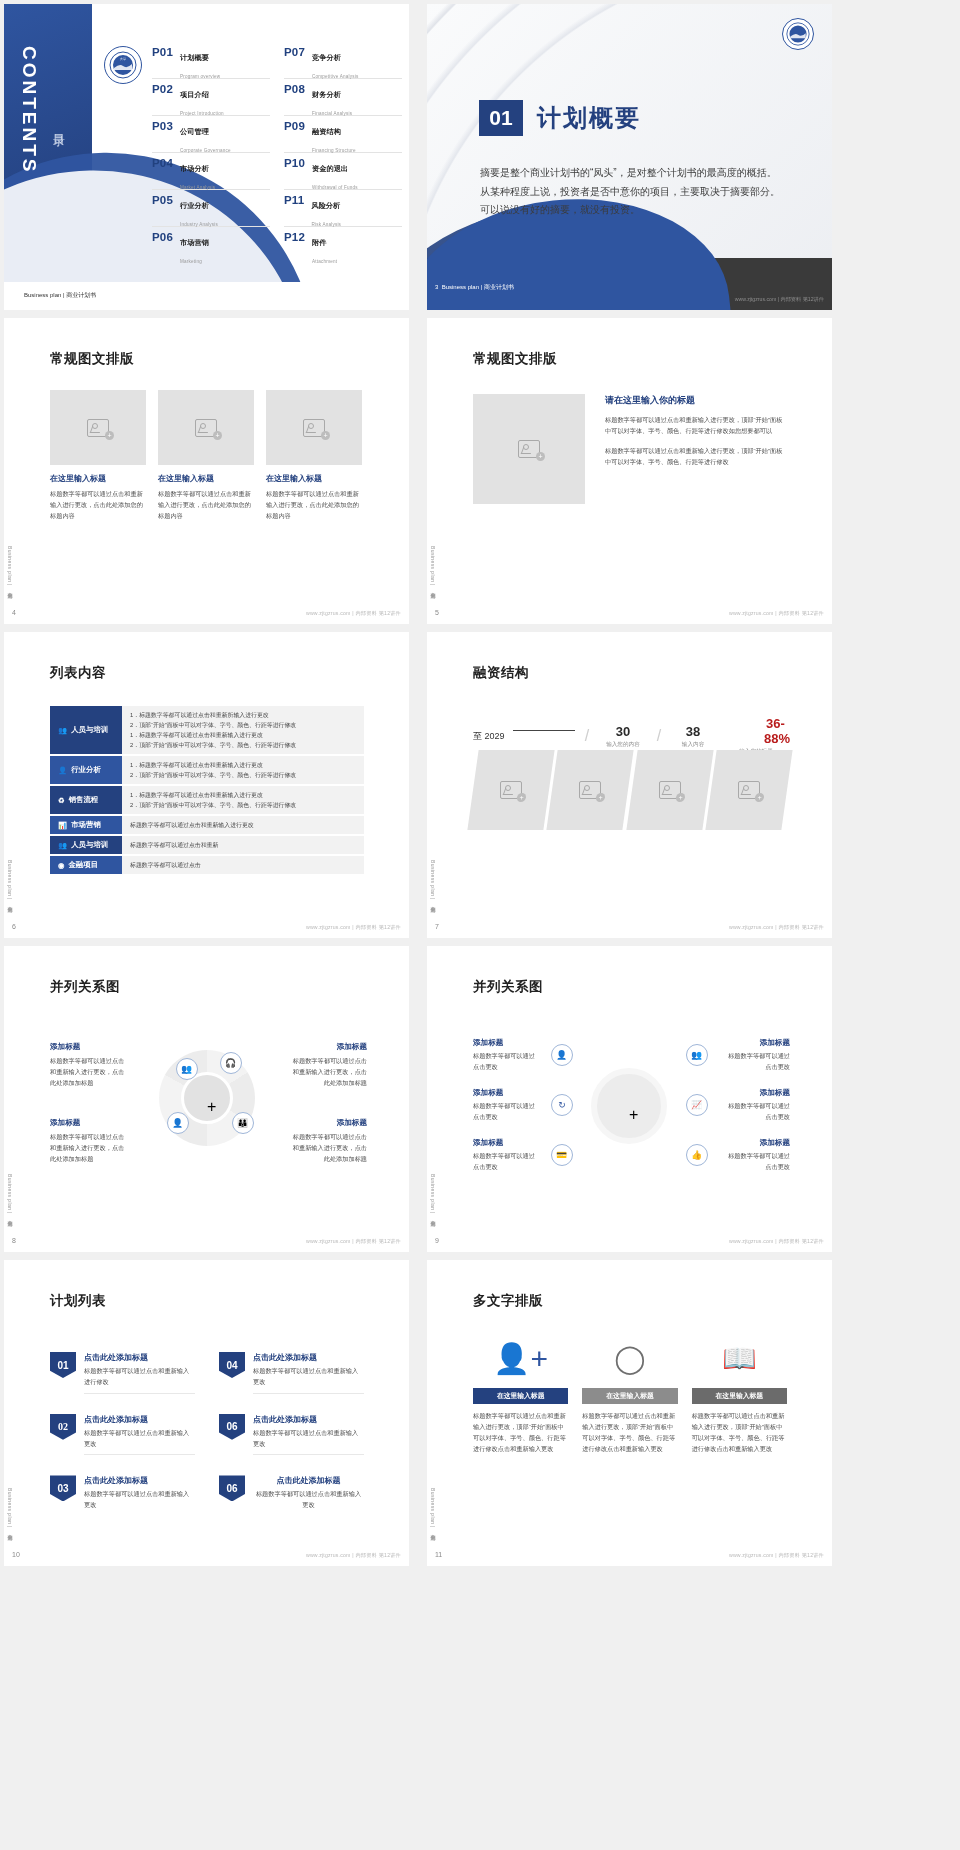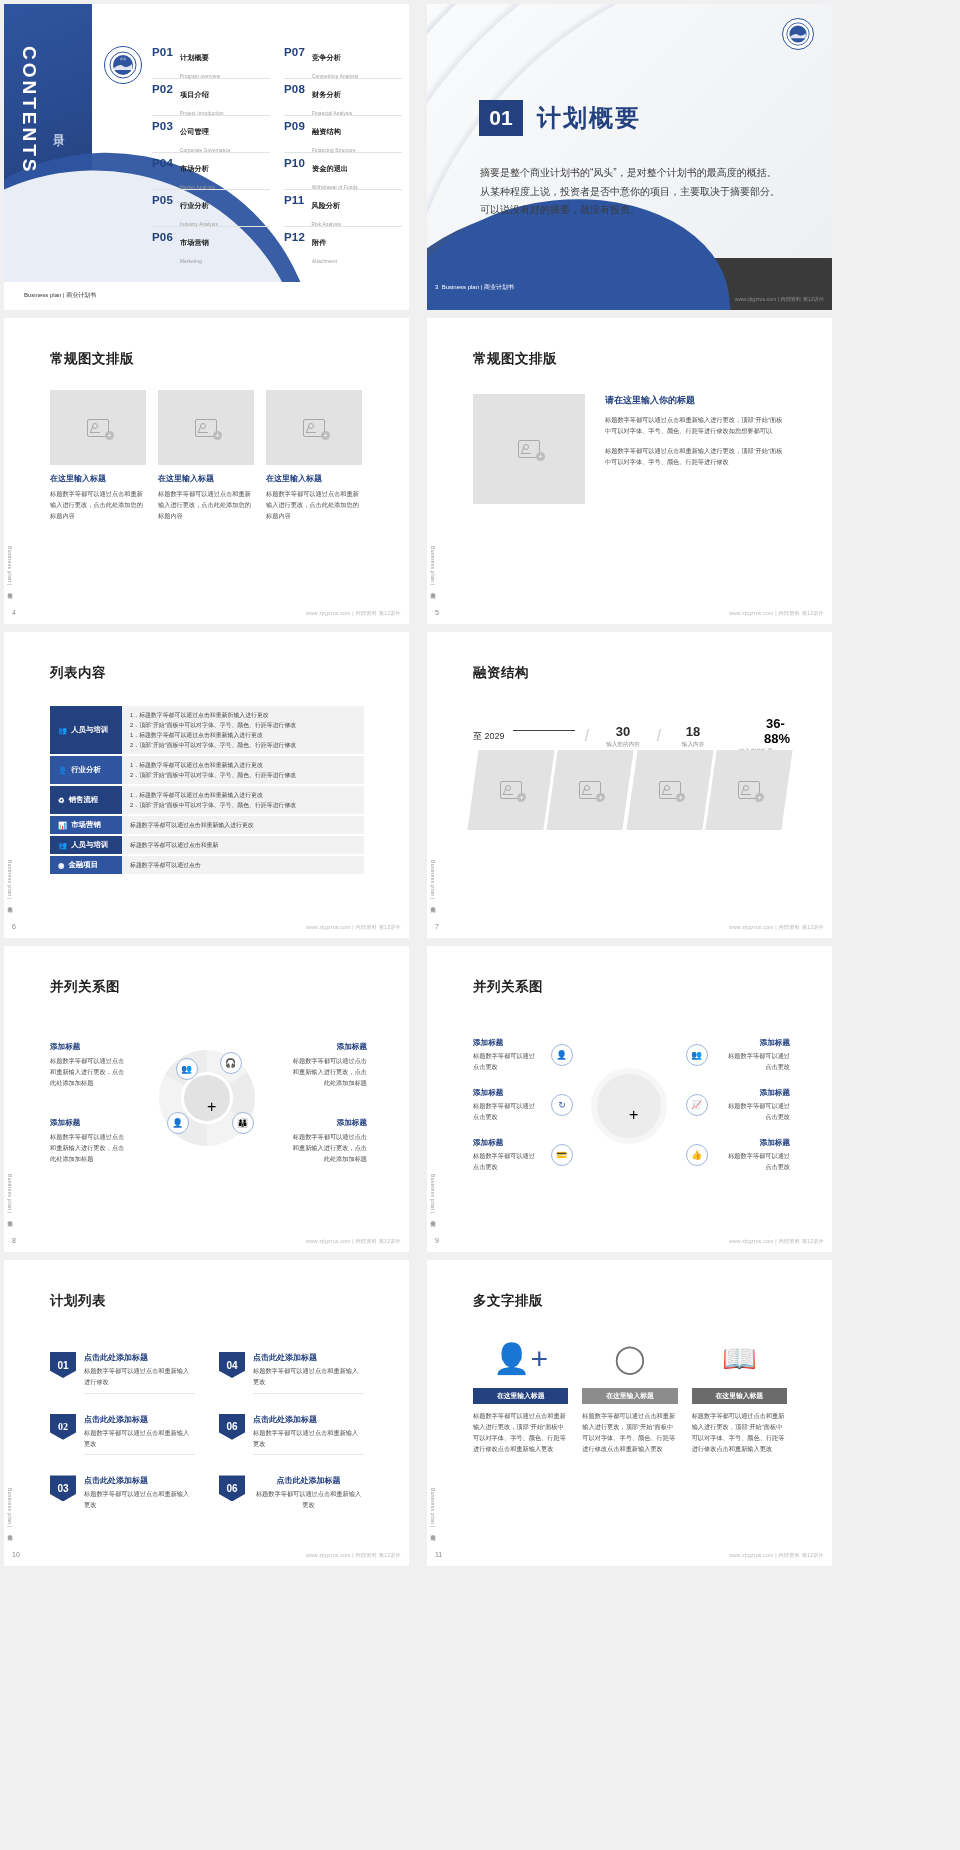--- a/index.html
+++ b/index.html
@@ -161,21 +161,21 @@
   .lrow { display:flex; align-items:stretch; margin-bottom:2px;}
   .ltag {
     width:72px; background:#24417f; color:#fff; font-size:7.4px; font-weight:700;
     display:flex; align-items:center; gap:4px; padding-left:8px;
   }
   .ltag.alt { background:#2f55a0; }
   .lbody { flex:1; background:#f2f2f2; padding:4px 8px; font-size:5.9px; line-height:1.7; color:#444; }
   
   .mstat { text-align:center; }
   .mstat .v { font-size:13px; font-weight:700; color:#2b2b2b; }
-  .mstat .v.blue { color:#000000;margin-left:39px; }
+  .mstat .v.blue { color:#b91c1c;margin-left:39px; }
   .mstat .l { font-size:5.6px; color:#8a8a8a; margin-top:2px; }
   .slash { color:#cfcfcf; font-size:16px; }
   
   .donut {
     position:absolute; width:96px; height:96px; border-radius:50%;
     background: conic-gradient(#f3f3f3 0 16%, #ececec 16% 33%, #f3f3f3 33% 50%, #ececec 50% 66%, #f3f3f3 66% 83%, #ececec 83% 100%);
   }
   .donut .hole {
     position:absolute; left:22px; top:22px; width:52px; height:52px; border-radius:50%;
     background:#e2e2e2; border:3px solid #fff;
@@ -445,21 +445,21 @@
         <span style="font-size:9px; color:#333;">至 2029</span>
         <span style="flex:1; height:1px; background:#444;"></span>
       </div>
       <div class="slash">/</div>
       <div class="mstat" style="width:54px;">
         <div class="v">30</div>
         <div class="l">输入您的内容</div>
       </div>
       <div class="slash">/</div>
       <div class="mstat" style="width:50px;">
-        <div class="v">18</div>
+        <div class="v">38</div>
         <div class="l">输入内容</div>
       </div>
       <div class="mstat" style="width:62px;">
         <div class="v blue">36-88%</div>
         <div class="l">输入您的标题</div>
       </div>
     </div>
 
     <div style="position:absolute; left:46px; top:118px; width:314px; height:80px; display:flex; gap:3px;">
       <div class="ph" style="flex:1; transform:skewX(-8deg);">

